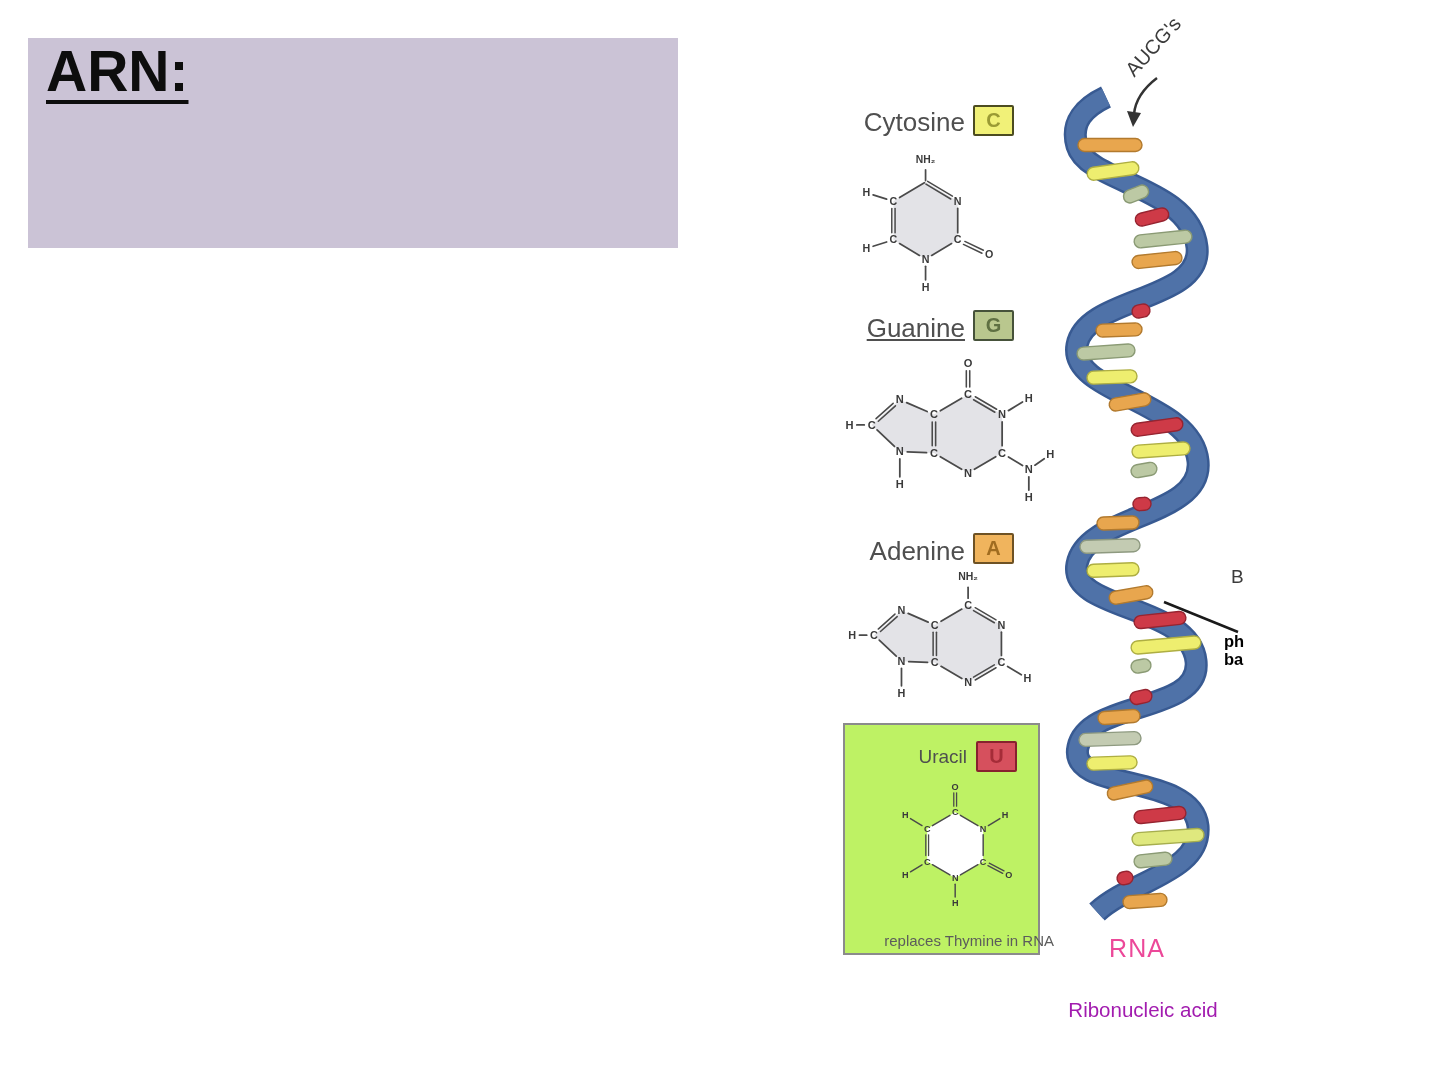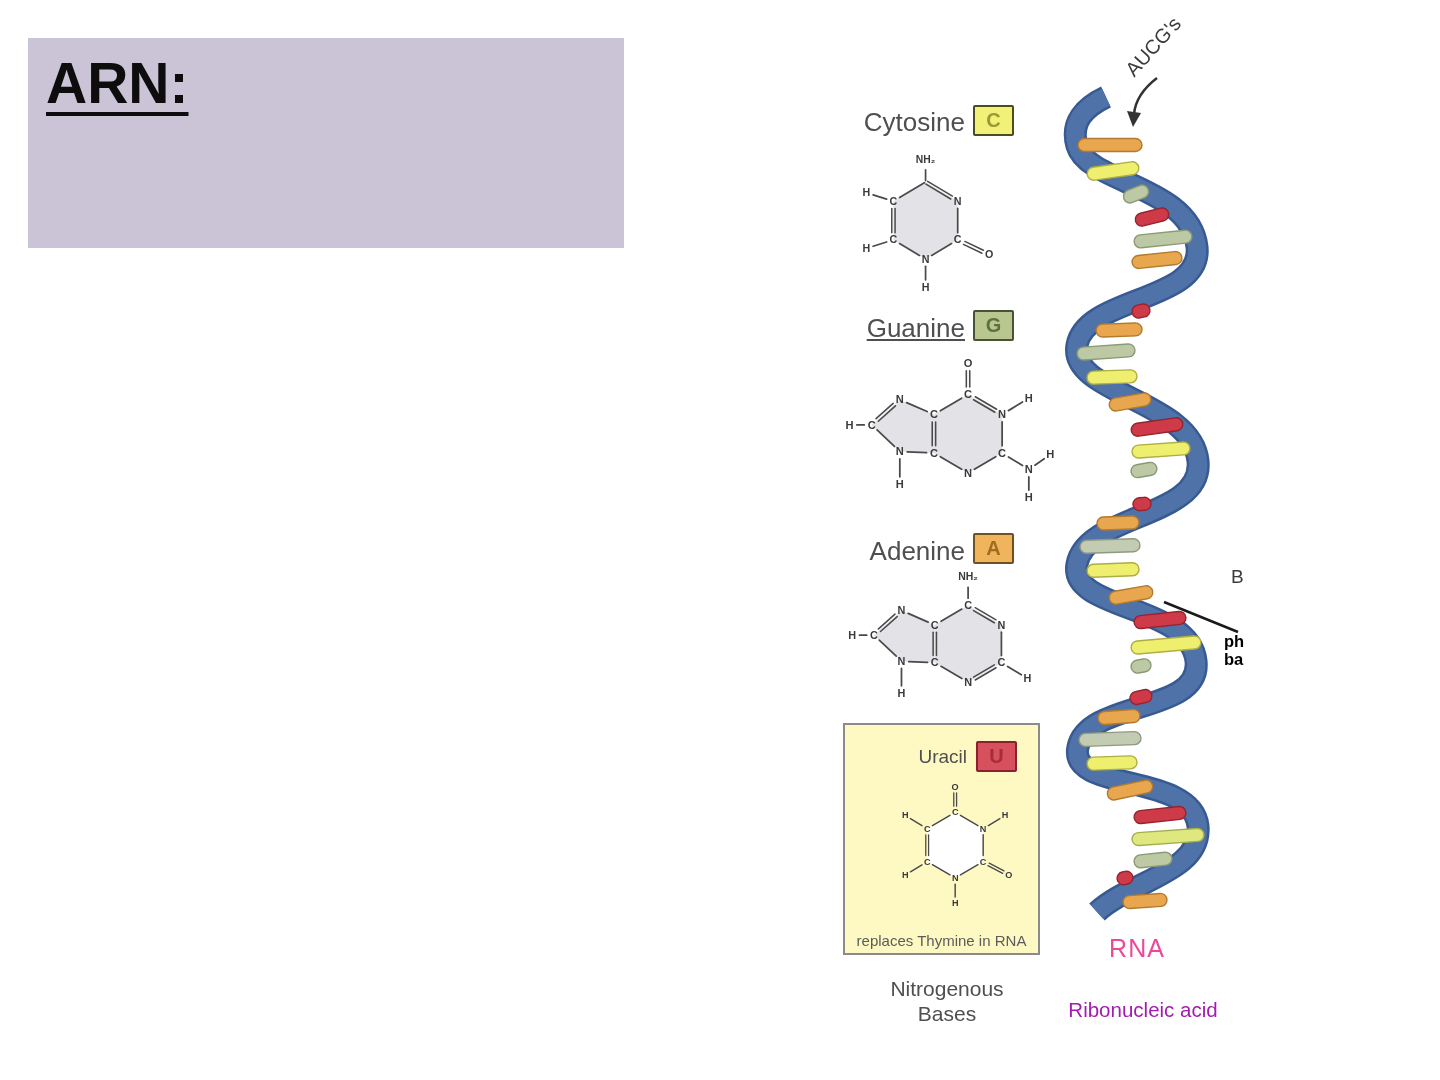--- a/index.html
+++ b/index.html
@@ -1,20 +1,20 @@
 <!DOCTYPE html>
 <html><head>
 <meta charset="utf-8">
 <style>
   html,body{margin:0;padding:0;}
   body{width:1440px;height:1080px;background:#ffffff;font-family:"Liberation Sans",sans-serif;position:relative;overflow:hidden;}
   .slide{position:absolute;inset:0;}
 
   
-  .title-box{position:absolute;left:28px;top:38px;width:596px;height:210px;background:#cbc3d6;padding:14px 0 0 18px;box-sizing:border-box;}
+  .title-box{position:absolute;left:28px;top:38px;width:650px;height:210px;background:#cbc3d6;padding:2px 0 0 18px;box-sizing:border-box;}
   .title-line{font-size:57px;font-weight:bold;color:#0d0d0d;line-height:1.12;
     text-decoration:underline;text-decoration-thickness:4px;text-underline-offset:9px;
     display:inline-block;width:auto;}
   .title-line{display:block;}
 
   
   .base-label{position:absolute;left:838px;width:127px;text-align:right;font-size:26px;color:#4f4f4f;}
   .lbl-cytosine{top:107px;}
   .lbl-guanine{top:313px;text-decoration:underline;}
   .lbl-adenine{top:536px;}
@@ -25,23 +25,23 @@
   .badge-2{left:973px;top:533px;}
   .badge-3{position:absolute;left:131px;top:16px;}
 
   .molsvg{position:absolute;}
   .mol-0{left:852px;top:142px;width:150px;}
   .mol-1{left:842px;top:350px;width:215px;}
   .mol-2{left:845px;top:562px;width:210px;}
   .mol-3{position:absolute;left:42px;top:52px;width:140px;}
 
   
-  .uracil-box{position:absolute;left:843px;top:723px;width:197px;height:232px;border:2px solid #8b8b8b;background:#fef9c3;box-sizing:border-box;}
+  .uracil-box{position:absolute;left:843px;top:723px;width:197px;height:232px;border:2px solid #8b8b8b;background:#bef264;box-sizing:border-box;}
   .uracil-label{position:absolute;left:18px;top:21px;width:104px;text-align:right;font-size:19px;color:#4f4f4f;}
-  .uracil-note{position:absolute;left:0;top:207px;width:100%;text-align:center;font-size:15px;color:#5c5c5c;}
+  .uracil-note{position:absolute;left:0;top:207px;width:100%;text-align:right;font-size:15px;color:#5c5c5c;padding-left:16px;}
 
   
   .nitro-caption{position:absolute;left:862px;top:976px;width:170px;text-align:center;font-size:21px;color:#4f4f4f;line-height:1.2;}
   .rna-label{position:absolute;left:1082px;top:934px;width:110px;text-align:center;font-size:25px;color:#ec4899;letter-spacing:1px;}
   .rna-caption{position:absolute;left:1048px;top:998px;width:190px;text-align:center;font-size:20.5px;color:#a21caf;}
 
   
   .aucg-label{position:absolute;left:1138px;top:58px;font-size:20px;color:#3c3c3c;transform:rotate(-48deg);transform-origin:0 100%;white-space:nowrap;}
   .partial-b{position:absolute;left:1231px;top:566px;font-size:19px;color:#3c3c3c;}
   .partial-phba{position:absolute;left:1224px;top:633px;font-size:16.5px;font-weight:bold;color:#000000;line-height:1.08;}
@@ -238,24 +238,20 @@
           <text x="112" y="171" text-anchor="middle" fill="#3a3a3a" font-size="15" font-weight="bold" font-family="&quot;Liberation Sans&quot;,sans-serif">N</text>
           <text x="112" y="212" text-anchor="middle" fill="#3a3a3a" font-size="15" font-weight="bold" font-family="&quot;Liberation Sans&quot;,sans-serif">H</text>
           <text x="66" y="144" text-anchor="middle" fill="#3a3a3a" font-size="15" font-weight="bold" font-family="&quot;Liberation Sans&quot;,sans-serif">C</text>
           <text x="30" y="166" text-anchor="middle" fill="#3a3a3a" font-size="15" font-weight="bold" font-family="&quot;Liberation Sans&quot;,sans-serif">H</text>
           <text x="66" y="90" text-anchor="middle" fill="#3a3a3a" font-size="15" font-weight="bold" font-family="&quot;Liberation Sans&quot;,sans-serif">C</text>
           <text x="30" y="68" text-anchor="middle" fill="#3a3a3a" font-size="15" font-weight="bold" font-family="&quot;Liberation Sans&quot;,sans-serif">H</text>
         </svg></div>
     <div class="uracil-note">replaces Thymine in RNA</div>
   </div>
 
-  <div class="nitro-caption">
-    <div>Nitrogenous</div>
-    <div>Bases</div>
-  </div>
   <div class="rna-label">RNA</div>
   <div class="rna-caption">Ribonucleic acid</div>
 
   <div class="aucg-label">AUCG's</div>
   <div class="partial-b">B</div>
   <div class="partial-phba">
     <div>ph</div>
     <div>ba</div>
   </div>
 

